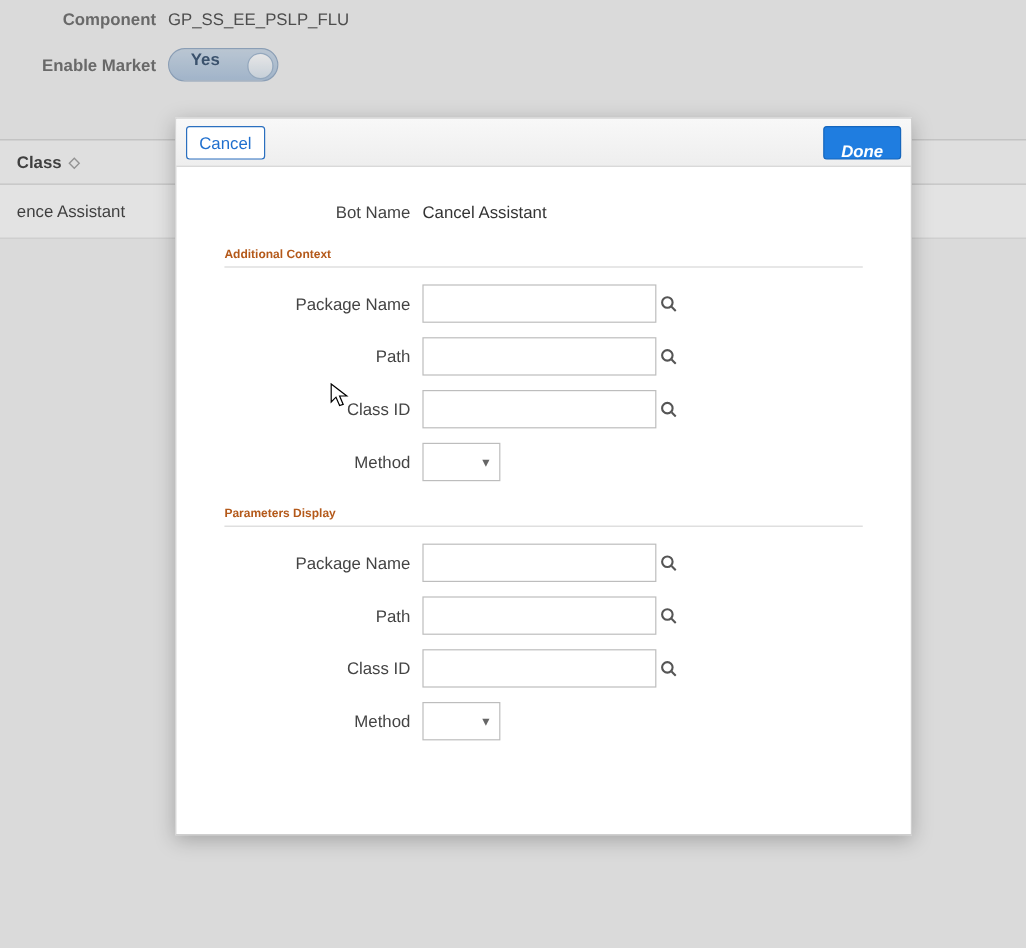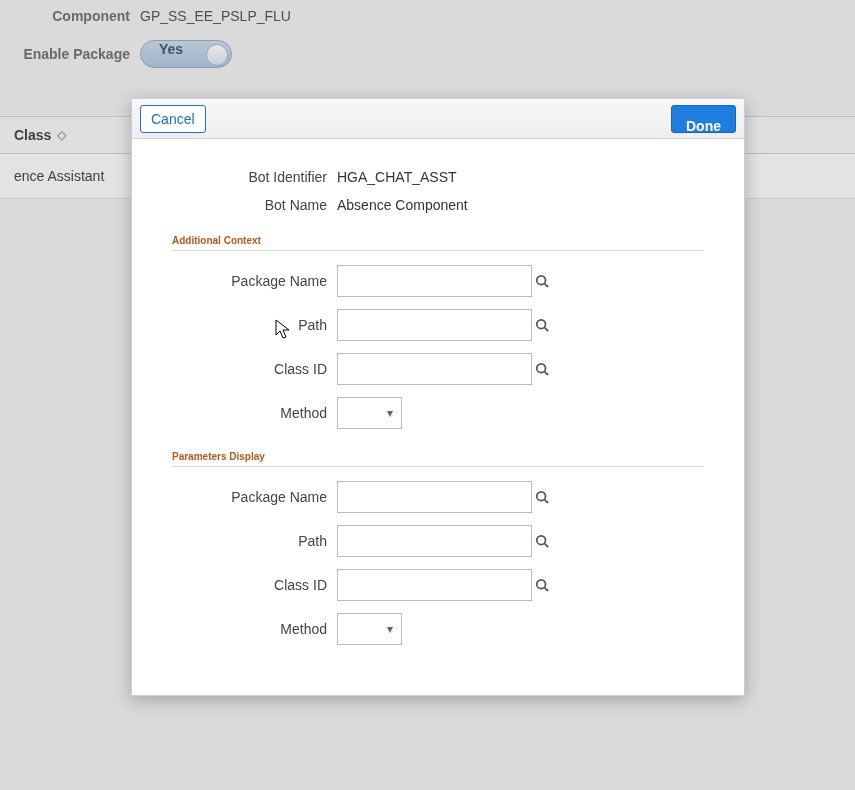--- a/index.html
+++ b/index.html
@@ -79,21 +79,21 @@
   .dim {
     position: absolute;
     inset: 0;
     background: rgba(120,120,120,0.18);
   }
 
   
   .modal {
     position: absolute;
     top: 98px;
-    left: 131px;
+    left: 146px;
     width: 614px;
     height: 598px;
     background: #fff;
     border: 1px solid #cfcfcf;
     box-shadow: 0 4px 16px rgba(0,0,0,0.25);
     display: flex;
     flex-direction: column;
   }
   .modal-header {
     position: relative;
@@ -128,20 +128,21 @@
     top: 6px;
     height: 28px;
     padding: 12px 14px;
     background: #1f7de0;
     border: 1px solid #1566bd;
     border-radius: 3px;
     color: #fff;
     font-weight: bold;
     cursor: pointer;
     font-size: 14px;
+    font-style: italic;
   }
   .modal-body {
     flex: 1;
     padding: 30px 40px 20px 40px;
   }
   .form-row {
     display: flex;
     align-items: center;
     margin-bottom: 12px;
   }
@@ -214,21 +215,21 @@
 </style>
 </head>
 <body>
 
 <div class="page-bg">
   <div class="bg-row">
     <div class="bg-label">Component</div>
     <div class="bg-value">GP_SS_EE_PSLP_FLU</div>
   </div>
   <div class="bg-row">
-    <div class="bg-label">Enable Package</div>
+    <div class="bg-label">Enable Market</div>
     <div class="toggle">
       <span>Yes</span>
     </div>
   </div>
   <div class="grid-header">
     <span>Class</span>
     <span class="sort-icon">◇</span>
   </div>
   <div class="grid-cell">ence Assistant</div>
 </div>
@@ -236,26 +237,22 @@
 <div class="dim"></div>
 
 <div class="modal">
   <div class="modal-header">
     <button class="btn-cancel">Cancel</button>
     <button class="btn-done">Done</button>
   </div>
   <div class="modal-body">
 
     <div class="form-row">
-      <div class="form-label">Bot Identifier</div>
-      <div class="form-value">HGA_CHAT_ASST</div>
-    </div>
-    <div class="form-row">
       <div class="form-label">Bot Name</div>
-      <div class="form-value">Absence Component</div>
+      <div class="form-value">Cancel Assistant</div>
     </div>
 
     <div class="section-title">Additional Context</div>
     <hr class="section-rule">
 
     <div class="form-row">
       <div class="form-label">Package Name</div>
       <div class="input-lookup">
         <input type="text" value="" style="">
         <div class="lookup-btn">

